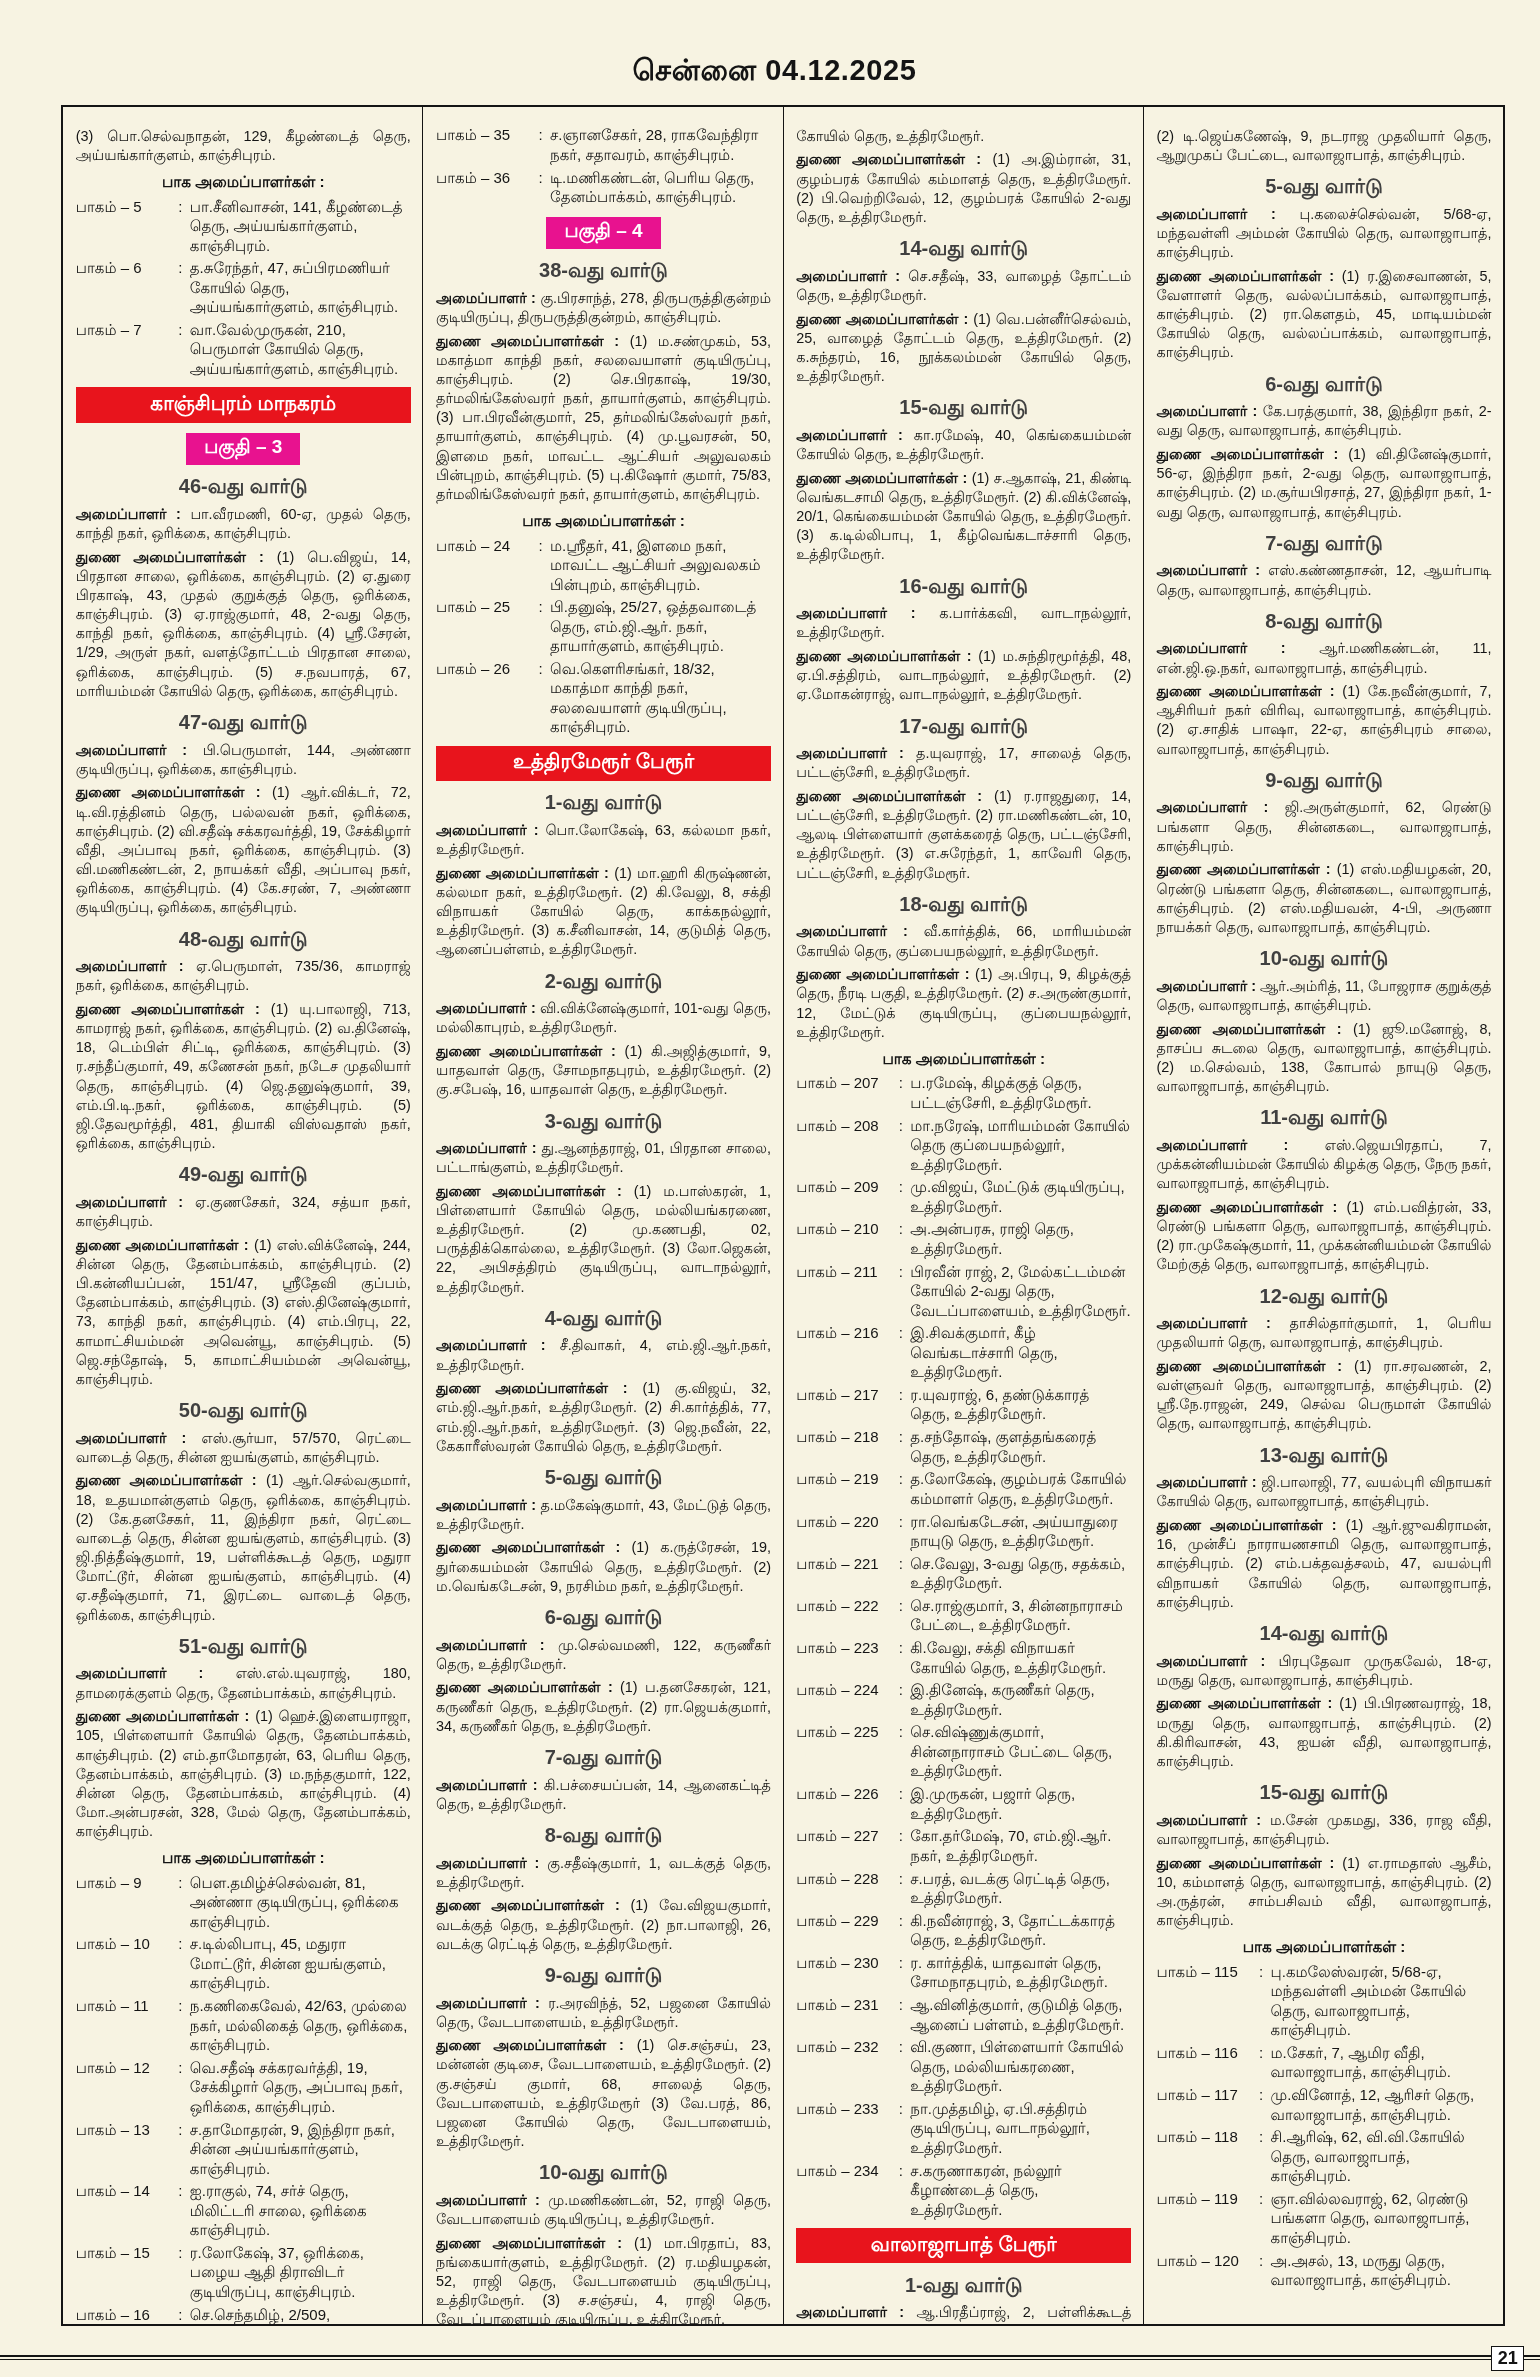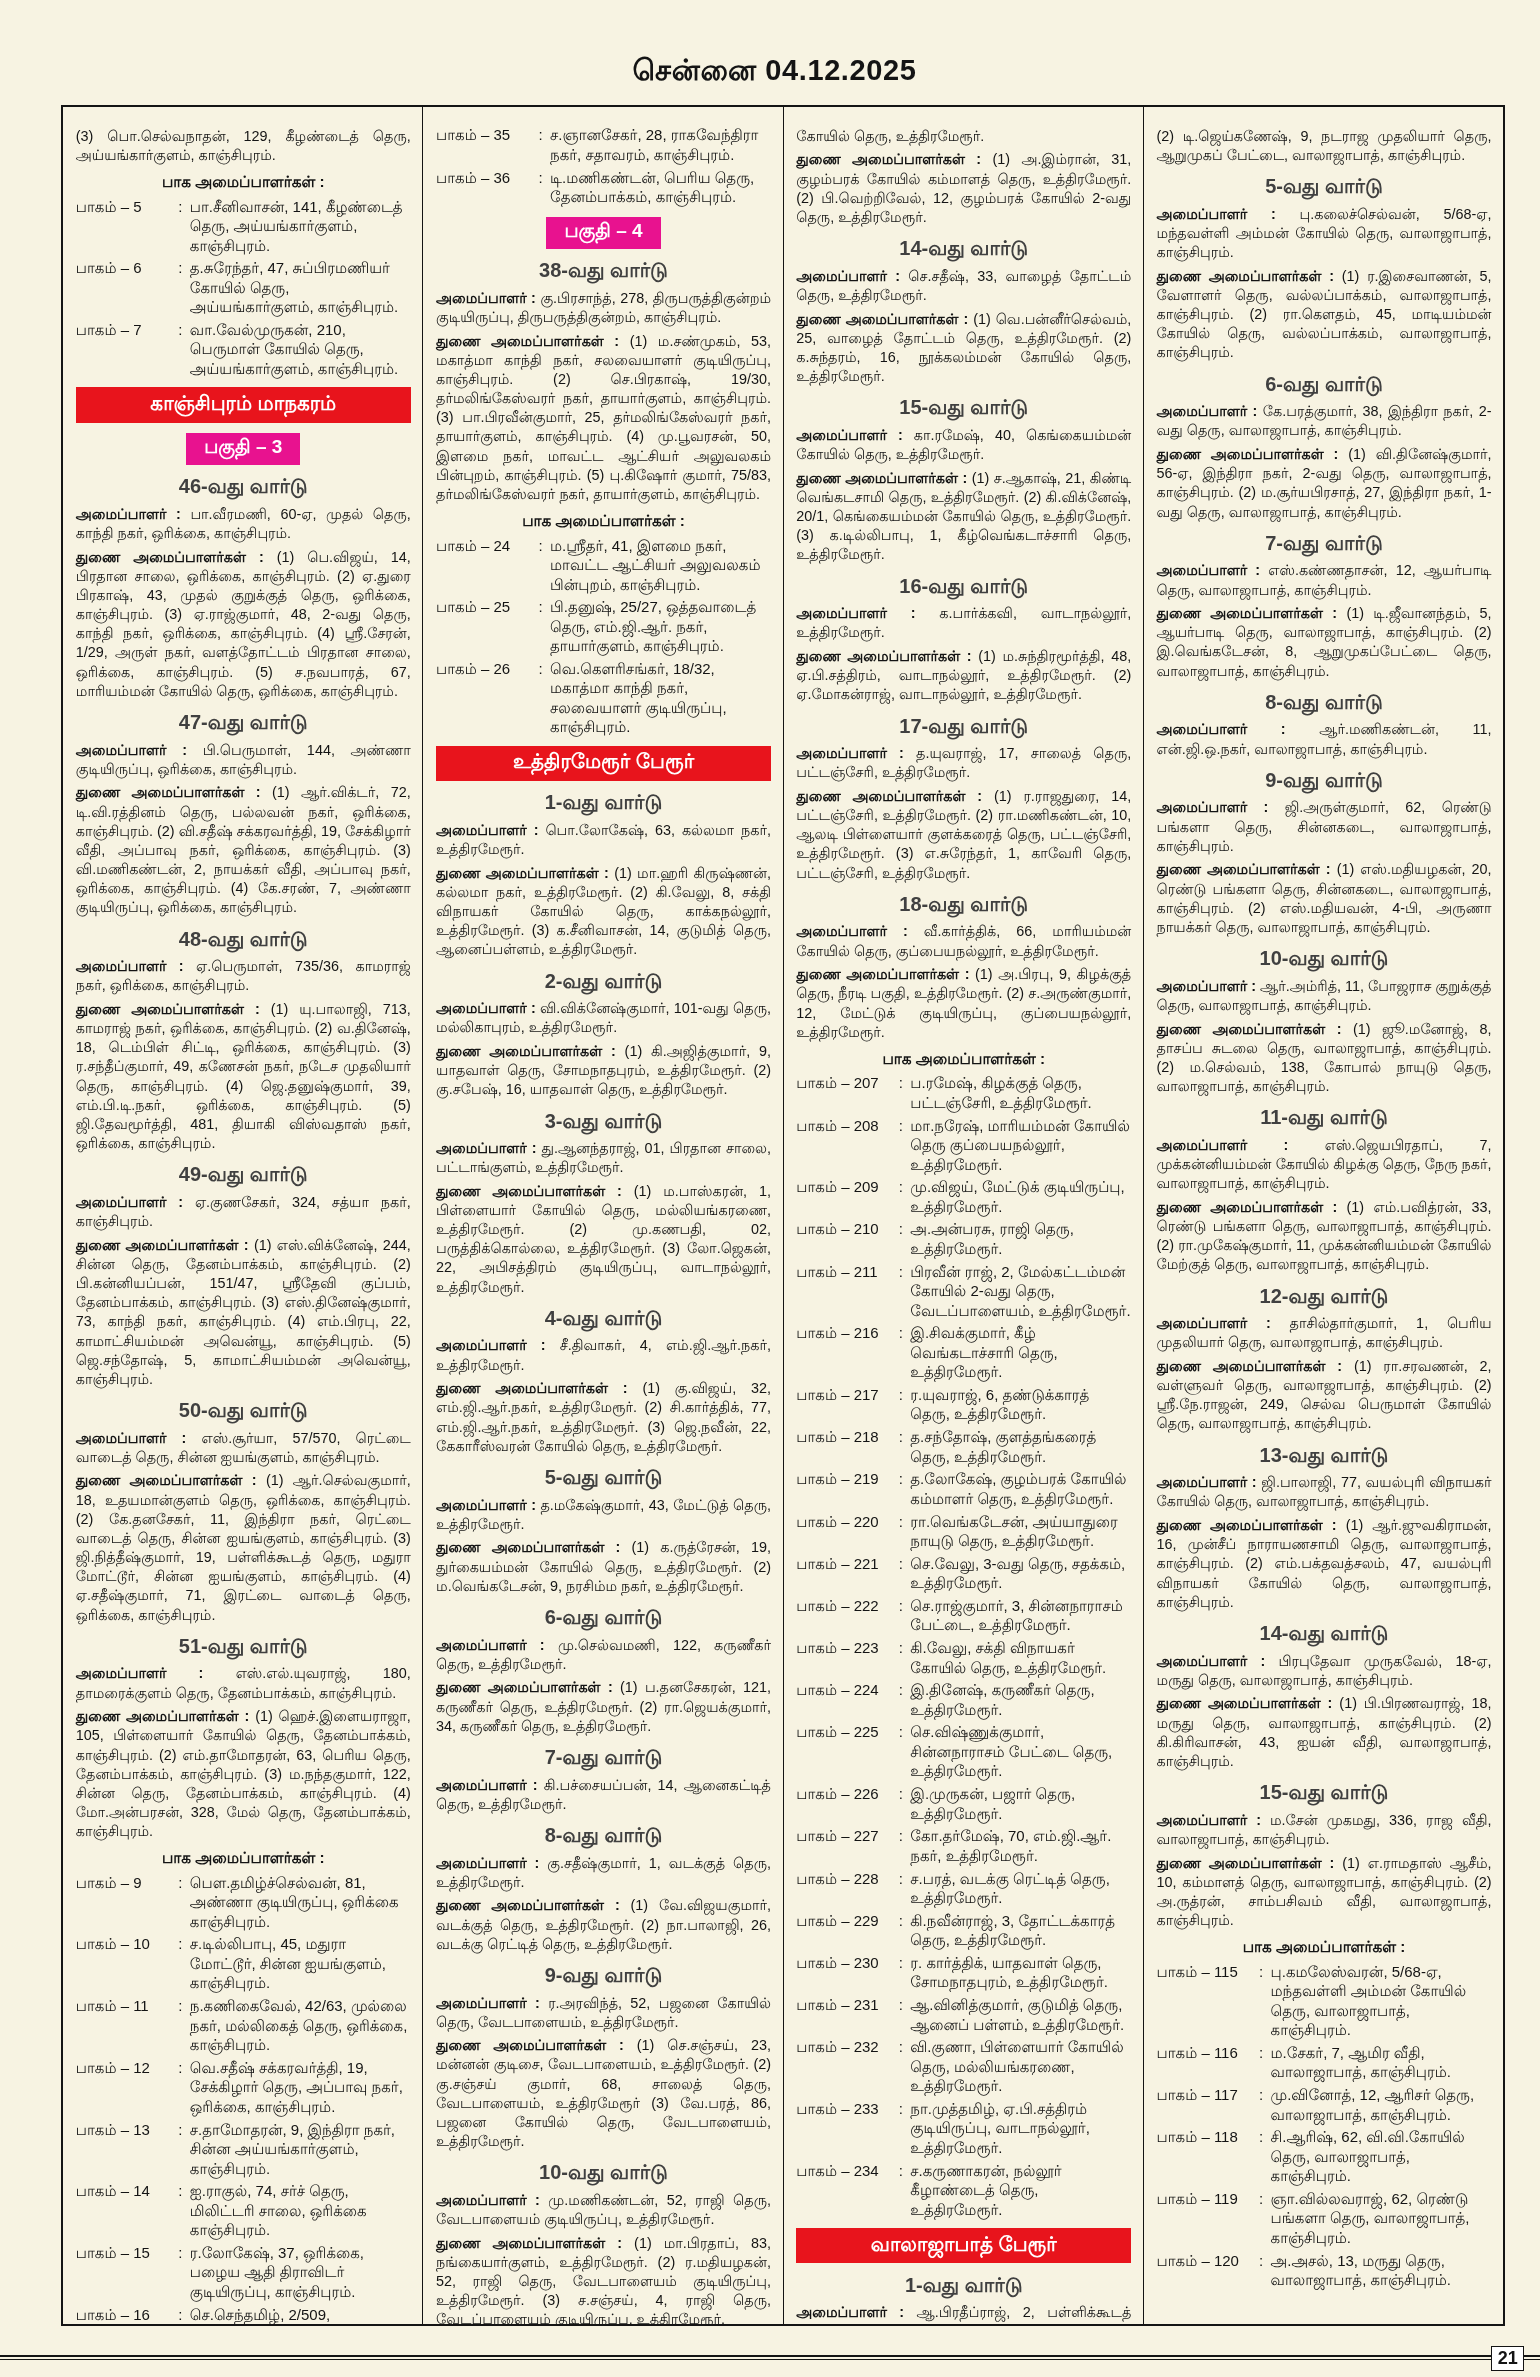--- a/index.html
+++ b/index.html
@@ -361,23 +361,23 @@
       <div class="col">
         <p class="para">(2) டி.ஜெய்கணேஷ், 9, நடராஜ முதலியார் தெரு, ஆறுமுகப் பேட்டை, வாலாஜாபாத், காஞ்சிபுரம்.</p>
         <div class="ward">5-வது வார்டு</div>
         <p class="para"><b>அமைப்பாளர் : </b>பு.கலைச்செல்வன், 5/68-ஏ, மந்தவள்ளி அம்மன் கோயில் தெரு, வாலாஜாபாத், காஞ்சிபுரம்.</p>
         <p class="para"><b>துணை அமைப்பாளர்கள் : </b>(1) ர.இசைவாணன், 5, வேளாளர் தெரு, வல்லப்பாக்கம், வாலாஜாபாத், காஞ்சிபுரம். (2) ரா.கௌதம், 45, மாடியம்மன் கோயில் தெரு, வல்லப்பாக்கம், வாலாஜாபாத், காஞ்சிபுரம்.</p>
         <div class="ward">6-வது வார்டு</div>
         <p class="para"><b>அமைப்பாளர் : </b>கே.பரத்குமார், 38, இந்திரா நகர், 2-வது தெரு, வாலாஜாபாத், காஞ்சிபுரம்.</p>
         <p class="para"><b>துணை அமைப்பாளர்கள் : </b>(1) வி.தினேஷ்குமார், 56-ஏ, இந்திரா நகர், 2-வது தெரு, வாலாஜாபாத், காஞ்சிபுரம். (2) ம.சூர்யபிரசாத், 27, இந்திரா நகர், 1-வது தெரு, வாலாஜாபாத், காஞ்சிபுரம்.</p>
         <div class="ward">7-வது வார்டு</div>
         <p class="para"><b>அமைப்பாளர் : </b>எஸ்.கண்ணதாசன், 12, ஆயர்பாடி தெரு, வாலாஜாபாத், காஞ்சிபுரம்.</p>
-        <p class="para"><b>துணை அமைப்பாளர்கள் : </b>(1) டி.ஜீவானந்தம், 5, ஆயர்பாடி தெரு, வாலாஜாபாத், காஞ்சிபுரம். (2) இ.வெங்கடேசன், 8, ஆறுமுகப்பேட்டை தெரு, வாலாஜாபாத், காஞ்சிபுரம்.</p>
         <div class="ward">8-வது வார்டு</div>
         <p class="para"><b>அமைப்பாளர் : </b>ஆர்.மணிகண்டன், 11, என்.ஜி.ஒ.நகர், வாலாஜாபாத், காஞ்சிபுரம்.</p>
+        <p class="para"><b>துணை அமைப்பாளர்கள் : </b>(1) கே.நவீன்குமார், 7, ஆசிரியர் நகர் விரிவு, வாலாஜாபாத், காஞ்சிபுரம். (2) ஏ.சாதிக் பாஷா, 22-ஏ, காஞ்சிபுரம் சாலை, வாலாஜாபாத், காஞ்சிபுரம்.</p>
         <div class="ward">9-வது வார்டு</div>
         <p class="para"><b>அமைப்பாளர் : </b>ஜி.அருள்குமார், 62, ரெண்டு பங்களா தெரு, சின்னகடை, வாலாஜாபாத், காஞ்சிபுரம்.</p>
         <p class="para"><b>துணை அமைப்பாளர்கள் : </b>(1) எஸ்.மதியழகன், 20, ரெண்டு பங்களா தெரு, சின்னகடை, வாலாஜாபாத், காஞ்சிபுரம். (2) எஸ்.மதியவன், 4-பி, அருணா நாயக்கர் தெரு, வாலாஜாபாத், காஞ்சிபுரம்.</p>
         <div class="ward">10-வது வார்டு</div>
         <p class="para"><b>அமைப்பாளர் : </b>ஆர்.அம்ரித், 11, போஜராச குறுக்குத் தெரு, வாலாஜாபாத், காஞ்சிபுரம்.</p>
         <p class="para"><b>துணை அமைப்பாளர்கள் : </b>(1) ஜூ.மனோஜ், 8, தாசப்ப சுடலை தெரு, வாலாஜாபாத், காஞ்சிபுரம். (2) ம.செல்வம், 138, கோபால் நாயுடு தெரு, வாலாஜாபாத், காஞ்சிபுரம்.</p>
         <div class="ward">11-வது வார்டு</div>
         <p class="para"><b>அமைப்பாளர் : </b>எஸ்.ஜெயபிரதாப், 7, முக்கன்னியம்மன் கோயில் கிழக்கு தெரு, நேரு நகர், வாலாஜாபாத், காஞ்சிபுரம்.</p>
         <p class="para"><b>துணை அமைப்பாளர்கள் : </b>(1) எம்.பவித்ரன், 33, ரெண்டு பங்களா தெரு, வாலாஜாபாத், காஞ்சிபுரம். (2) ரா.முகேஷ்குமார், 11, முக்கன்னியம்மன் கோயில் மேற்குத் தெரு, வாலாஜாபாத், காஞ்சிபுரம்.</p>
         <div class="ward">12-வது வார்டு</div>

